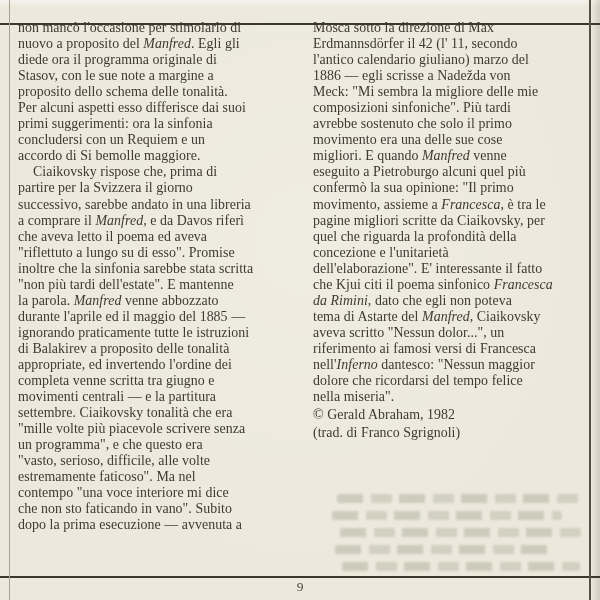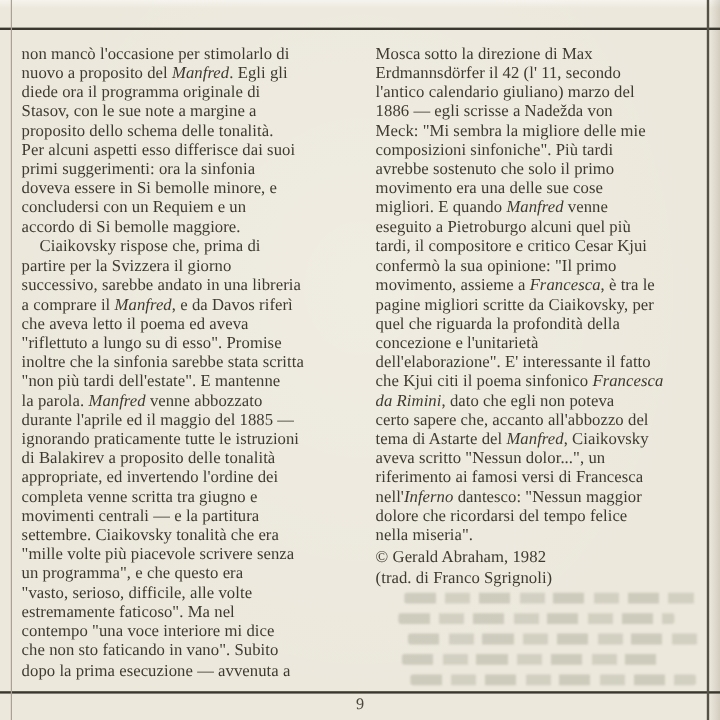--- a/index.html
+++ b/index.html
@@ -23,21 +23,21 @@
   .rule-right  { position: absolute; top: 0; bottom: 0; left: 589px; width: 2px; background: #5551455f; background: #555145; }
   .edge-shade-right {
     position: absolute; top: 0; bottom: 0; right: 0; width: 9px;
     background: linear-gradient(to right, rgba(120,110,90,0.0), rgba(120,110,90,0.22));
   }
   .edge-shade-top {
     position: absolute; left: 0; right: 0; top: 0; height: 7px;
     background: linear-gradient(to bottom, rgba(255,255,255,0.5), rgba(255,255,255,0));
   }
   .col {
-    position: absolute; top: 38px;
+    position: absolute; top: 20px;
     font-size: 13.9px; line-height: 16.05px;
     color: #3e3a31;
     letter-spacing: 0.05px;
     white-space: nowrap;
   }
   .col-left  { left: 18px;  width: 284px; }
   .col-right { left: 303px; width: 285px; margin-left: 10px; }
   .tline { height: 16.05px; }
   .tline.ind { padding-left: 15px; }
   .tline i { font-style: italic; }
@@ -81,21 +81,20 @@
   <div class="rule-right"></div>
 
   <div class="col col-left" id="col-left">
       <div class="tline"><span>non mancò l'occasione per stimolarlo di</span></div>
       <div class="tline"><span>nuovo a proposito del </span><i>Manfred</i><span>. Egli gli</span></div>
       <div class="tline"><span>diede ora il programma originale di</span></div>
       <div class="tline"><span>Stasov, con le sue note a margine a</span></div>
       <div class="tline"><span>proposito dello schema delle tonalità.</span></div>
       <div class="tline"><span>Per alcuni aspetti esso differisce dai suoi</span></div>
       <div class="tline"><span>primi suggerimenti: ora la sinfonia</span></div>
-      <div class="tline"><span>doveva essere in Si bemolle minore, e</span></div>
       <div class="tline"><span>concludersi con un Requiem e un</span></div>
       <div class="tline"><span>accordo di Si bemolle maggiore.</span></div>
       <div class="tline ind"><span>Ciaikovsky rispose che, prima di</span></div>
       <div class="tline"><span>partire per la Svizzera il giorno</span></div>
       <div class="tline"><span>successivo, sarebbe andato in una libreria</span></div>
       <div class="tline"><span>a comprare il </span><i>Manfred</i><span>, e da Davos riferì</span></div>
       <div class="tline"><span>che aveva letto il poema ed aveva</span></div>
       <div class="tline"><span>"riflettuto a lungo su di esso". Promise</span></div>
       <div class="tline"><span>inoltre che la sinfonia sarebbe stata scritta</span></div>
       <div class="tline"><span>"non più tardi dell'estate". E mantenne</span></div>
@@ -121,30 +120,28 @@
         <div class="tline"><span>Mosca sotto la direzione di Max</span></div>
         <div class="tline"><span>Erdmannsdörfer il 42 (l' 11, secondo</span></div>
         <div class="tline"><span>l'antico calendario giuliano) marzo del</span></div>
         <div class="tline"><span>1886 — egli scrisse a Nadežda von</span></div>
         <div class="tline"><span>Meck: "Mi sembra la migliore delle mie</span></div>
         <div class="tline"><span>composizioni sinfoniche". Più tardi</span></div>
         <div class="tline"><span>avrebbe sostenuto che solo il primo</span></div>
         <div class="tline"><span>movimento era una delle sue cose</span></div>
         <div class="tline"><span>migliori. E quando </span><i>Manfred</i><span> venne</span></div>
         <div class="tline"><span>eseguito a Pietroburgo alcuni quel più</span></div>
-        <div class="tline"><span>tardi, il compositore e critico Cesar Kjui</span></div>
         <div class="tline"><span>confermò la sua opinione: "Il primo</span></div>
         <div class="tline"><span>movimento, assieme a </span><i>Francesca</i><span>, è tra le</span></div>
         <div class="tline"><span>pagine migliori scritte da Ciaikovsky, per</span></div>
         <div class="tline"><span>quel che riguarda la profondità della</span></div>
         <div class="tline"><span>concezione e l'unitarietà</span></div>
         <div class="tline"><span>dell'elaborazione". E' interessante il fatto</span></div>
         <div class="tline"><span>che Kjui citi il poema sinfonico </span><i>Francesca</i><span></span></div>
         <div class="tline"><span></span><i>da Rimini</i><span>, dato che egli non poteva</span></div>
-        <div class="tline"><span>certo sapere che, accanto all'abbozzo del</span></div>
         <div class="tline"><span>tema di Astarte del </span><i>Manfred</i><span>, Ciaikovsky</span></div>
         <div class="tline"><span>aveva scritto "Nessun dolor...", un</span></div>
         <div class="tline"><span>riferimento ai famosi versi di Francesca</span></div>
         <div class="tline"><span>nell'</span><i>Inferno</i><span> dantesco: "Nessun maggior</span></div>
         <div class="tline"><span>dolore che ricordarsi del tempo felice</span></div>
         <div class="tline"><span>nella miseria".</span></div>
       </div>
     <div class="credit" id="credit">
         <div class="tline"><span>© Gerald Abraham, 1982</span></div>
         <div class="tline"><span>(trad. di Franco Sgrignoli)</span></div>

